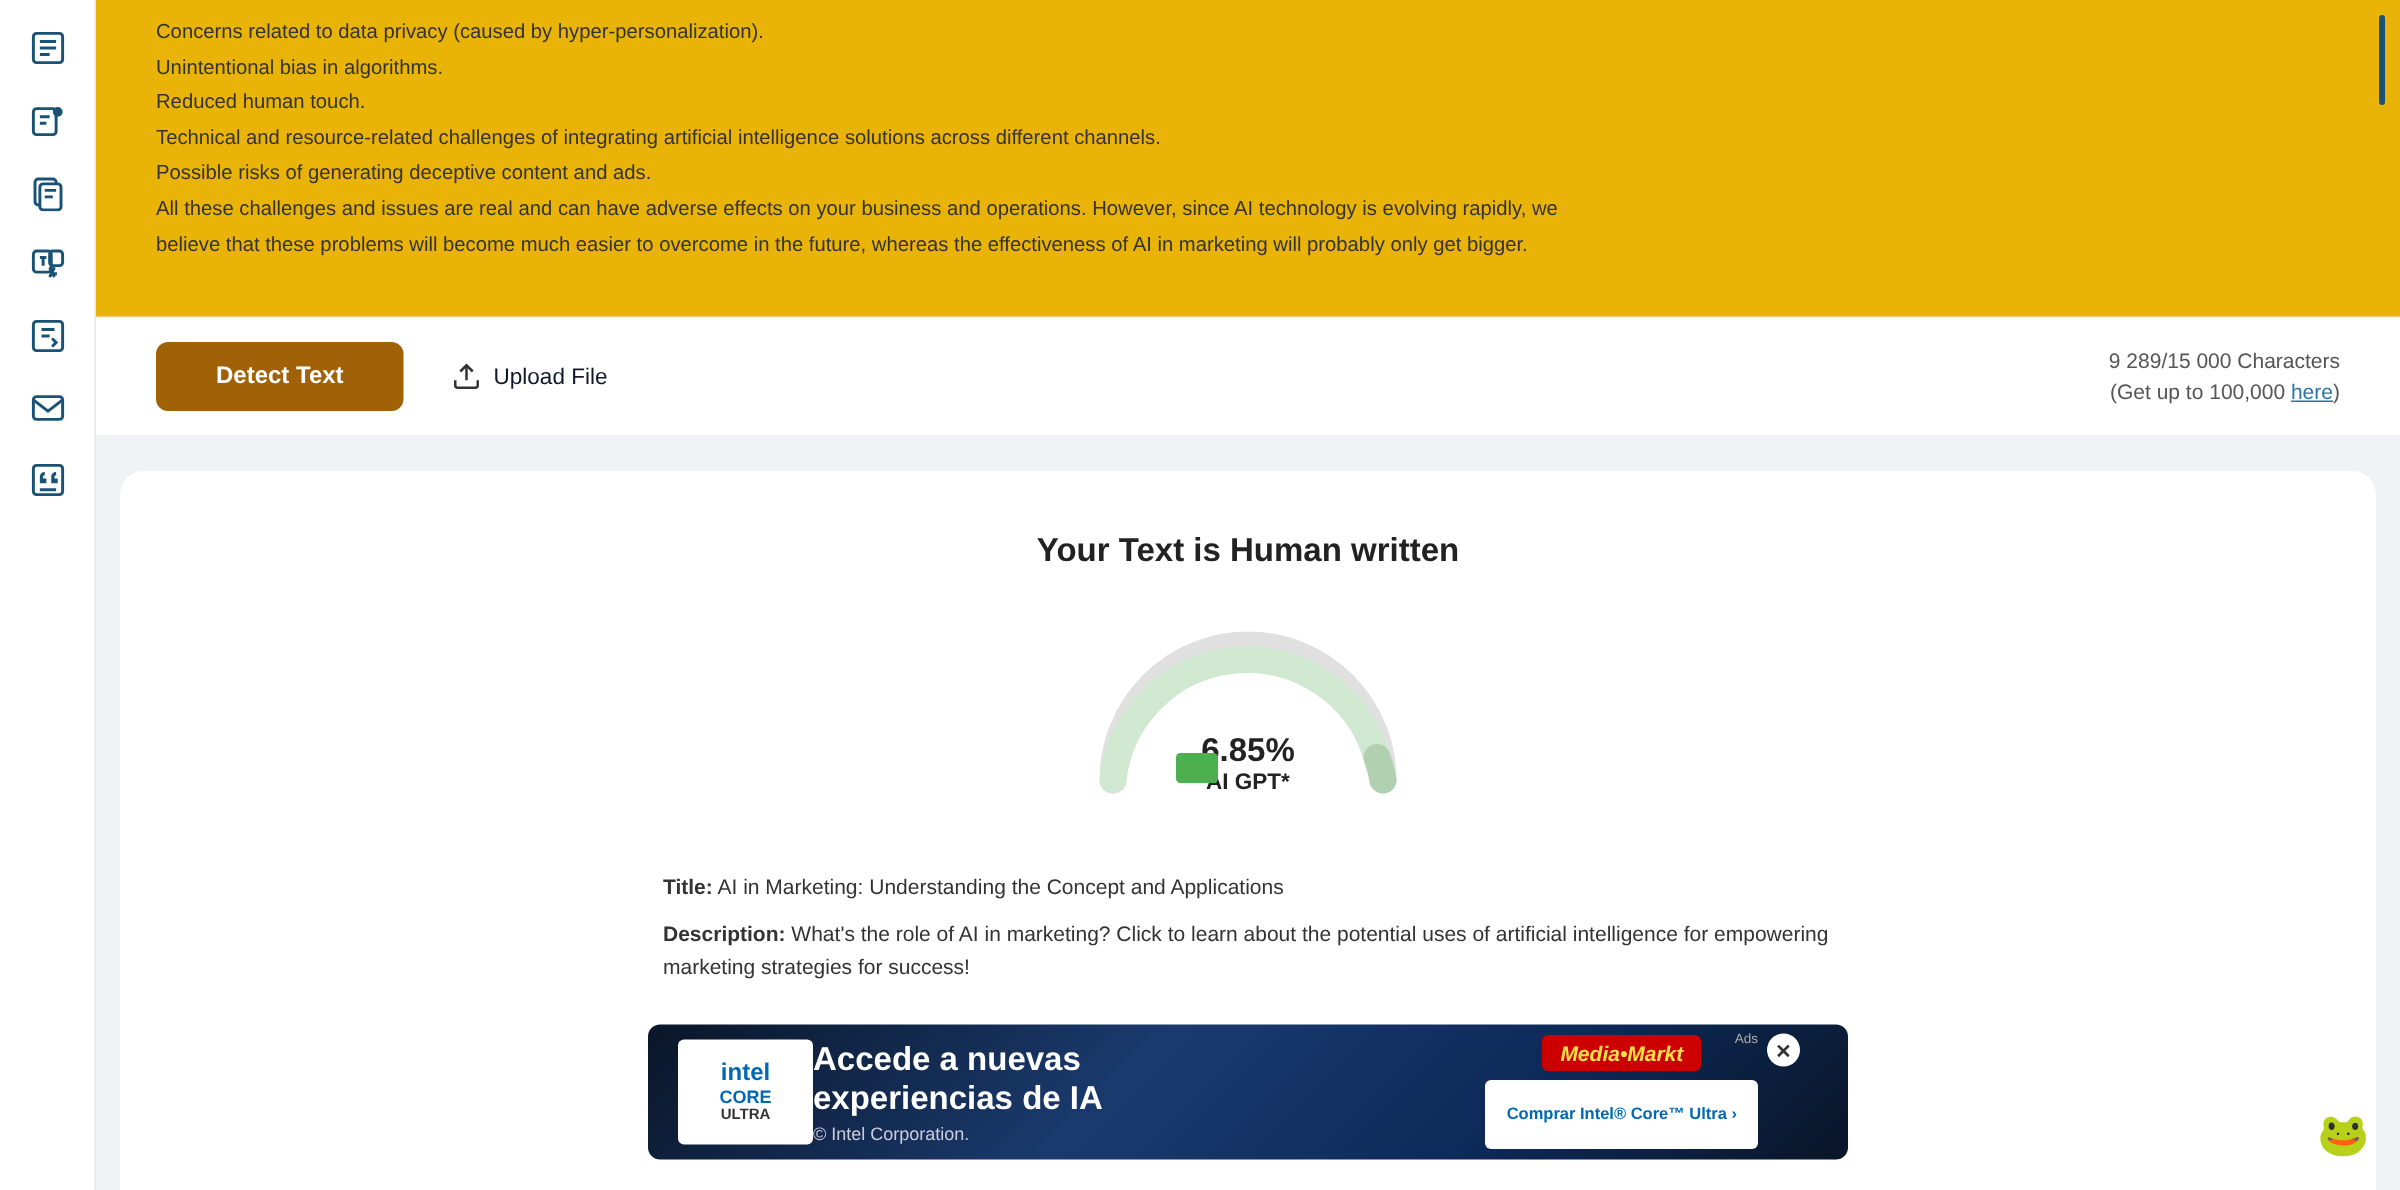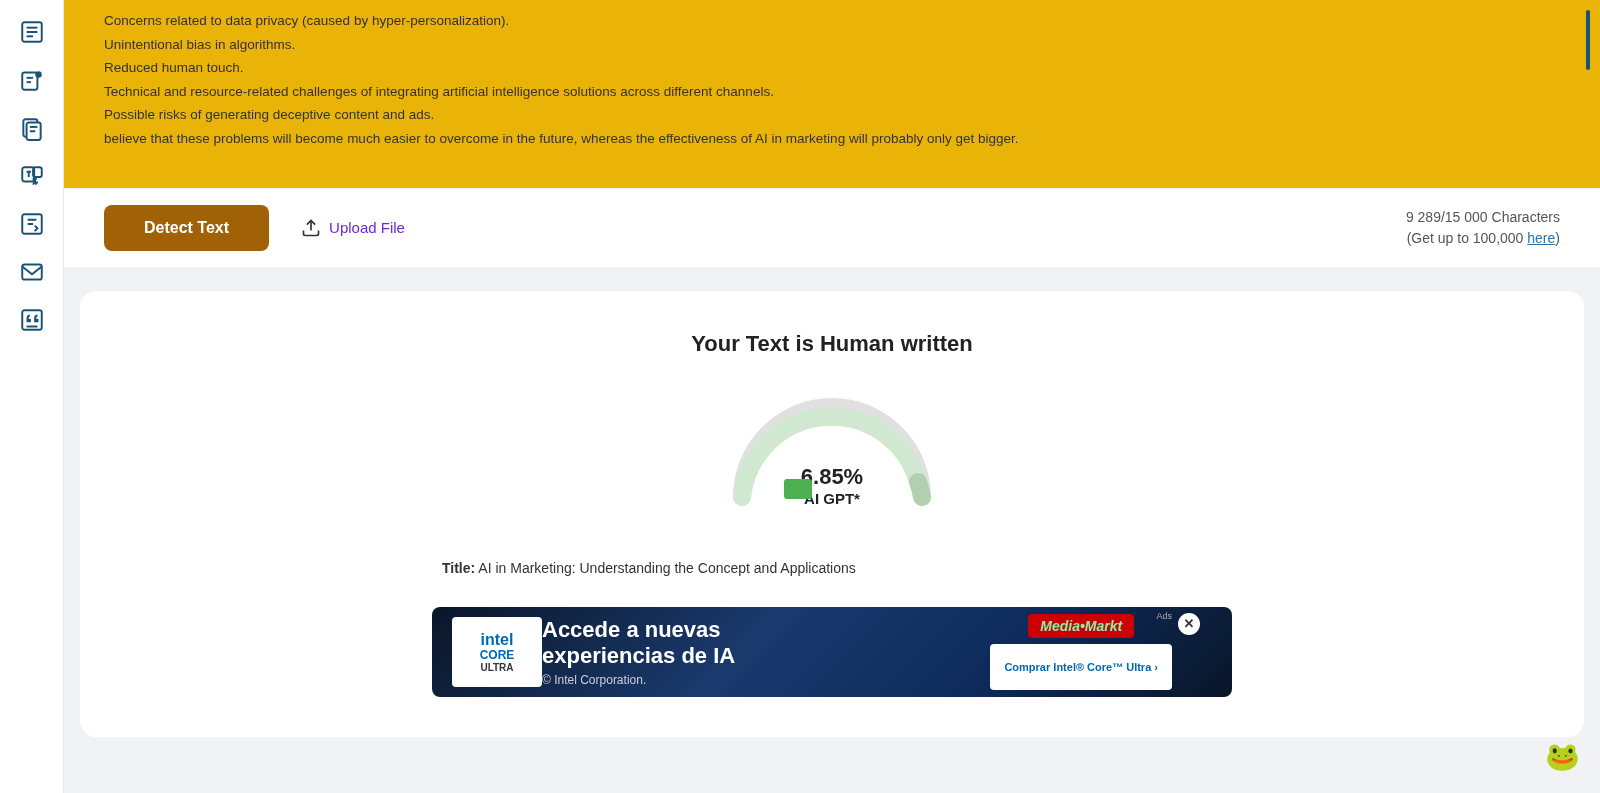--- a/index.html
+++ b/index.html
@@ -106,21 +106,21 @@
       cursor: pointer;
       white-space: nowrap;
     }
 
     .upload-btn {
       display: flex;
       align-items: center;
       gap: 8px;
       background: none;
       border: none;
-      color: #6d28d9;
+      color: #0f172a;
       font-size: 15px;
       cursor: pointer;
       padding: 8px 12px;
     }
 
     .upload-icon-svg {
       width: 20px;
       height: 20px;
     }
 
@@ -332,21 +332,21 @@
     .ad-right {
       margin-right: 60px;
       display: flex;
       flex-direction: column;
       align-items: center;
       gap: 6px;
     }
 
     .ad-mediamarkt {
       background: #cc0000;
-      color: #86efac;
+      color: #fde047;
       font-size: 14px;
       font-weight: 700;
       padding: 4px 12px;
       border-radius: 4px;
       font-style: italic;
     }
 
     .ad-cta {
       background: #fff;
       color: #0068b5;
@@ -431,20 +431,21 @@
 
   <div class="main">
 
     <div class="input-card" style="position:relative; padding-top: 10px;">
       <div class="text-content">
         <p>Concerns related to data privacy (caused by hyper-personalization).</p>
         <p>Unintentional bias in algorithms.</p>
         <p>Reduced human touch.</p>
         <p>Technical and resource-related challenges of integrating artificial intelligence solutions across different channels.</p>
         <p>Possible risks of generating deceptive content and ads.</p>
+        <p>All these challenges and issues are real and can have adverse effects on your business and operations. However, since AI technology is evolving rapidly, we</p>
         <p>believe that these problems will become much easier to overcome in the future, whereas the effectiveness of AI in marketing will probably only get bigger.</p>
       </div>
       <div class="scroll-indicator"></div>
     </div>
 
     <div class="action-bar">
       <button class="detect-btn">Detect Text</button>
       <button class="upload-btn">
         <svg class="upload-icon-svg" viewBox="0 0 24 24" fill="none" stroke="#333" stroke-width="2">
           <path d="M21 15v4a2 2 0 0 1-2 2H5a2 2 0 0 1-2-2v-4"></path>
@@ -480,20 +481,24 @@
           <span class="gauge-sub">AI GPT*</span>
         </div>
         <div class="gauge-indicator"></div>
       </div>
 
       <div class="meta-section">
         <p class="meta-line">
           <strong>Title:</strong>
           <span>AI in Marketing: Understanding the Concept and Applications</span>
         </p>
+        <p class="meta-line">
+          <strong>Description:</strong>
+          <span>What's the role of AI in marketing? Click to learn about the potential uses of artificial intelligence for empowering marketing strategies for success!</span>
+        </p>
       </div>
 
       <div class="ad-banner">
         <div class="ad-intel-logo">
           <div class="ad-intel-inner">
             <span class="ad-intel-brand">intel</span>
             <span class="ad-intel-core">CORE</span>
             <span class="ad-intel-ultra">ULTRA</span>
           </div>
         </div>

